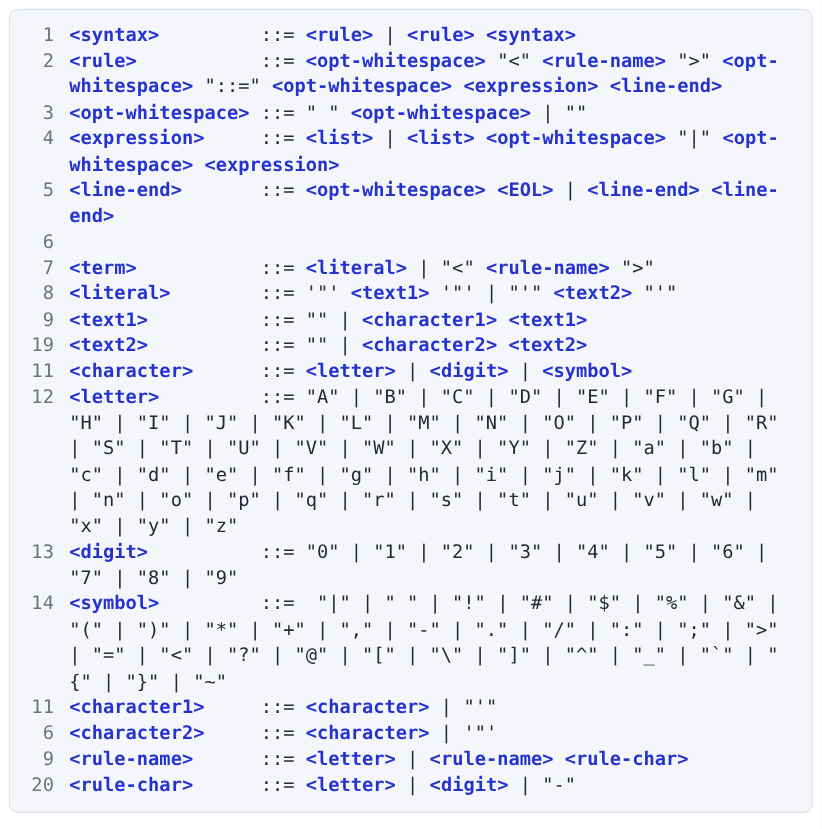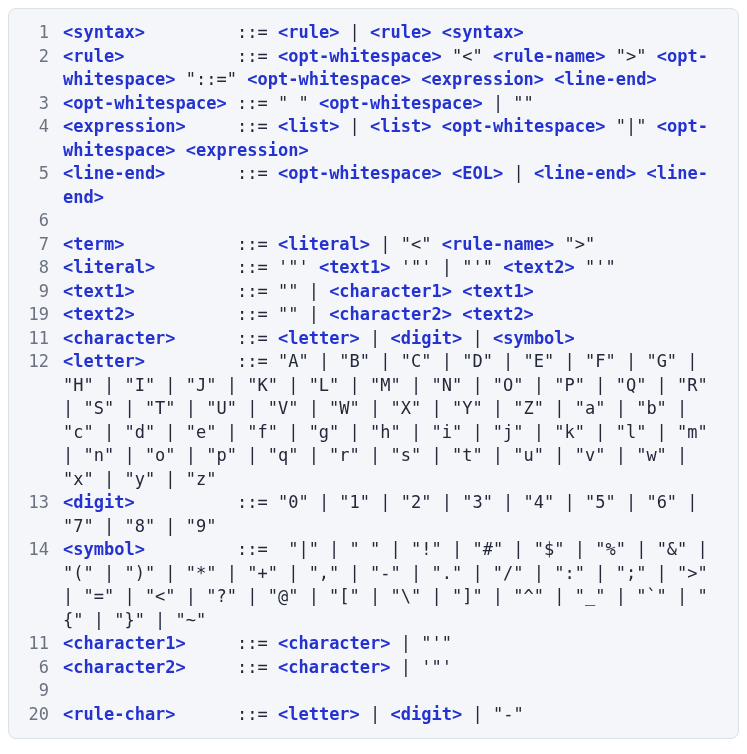--- a/index.html
+++ b/index.html
@@ -110,19 +110,20 @@
       <div class="row">
         <span class="gutter">11</span>
         <code class="code"><span class="tk">&lt;character1&gt;</span><span class="tp">     ::= </span><span class="tk">&lt;character&gt;</span><span class="tp"> | "'"</span></code>
       </div>
       <div class="row">
         <span class="gutter">6</span>
         <code class="code"><span class="tk">&lt;character2&gt;</span><span class="tp">     ::= </span><span class="tk">&lt;character&gt;</span><span class="tp"> | '"'</span></code>
       </div>
       <div class="row">
         <span class="gutter">9</span>
+        <code class="code"><span class="tk">&lt;rule-name&gt;</span><span class="tp">      ::= </span><span class="tk">&lt;letter&gt;</span><span class="tp"> | </span><span class="tk">&lt;rule-name&gt;</span><span class="tp"> </span><span class="tk">&lt;rule-char&gt;</span></code>
       </div>
       <div class="row">
         <span class="gutter">20</span>
         <code class="code"><span class="tk">&lt;rule-char&gt;</span><span class="tp">      ::= </span><span class="tk">&lt;letter&gt;</span><span class="tp"> | </span><span class="tk">&lt;digit&gt;</span><span class="tp"> | "-"</span></code>
       </div>
     </div>
 </div>
 
 </body></html>

